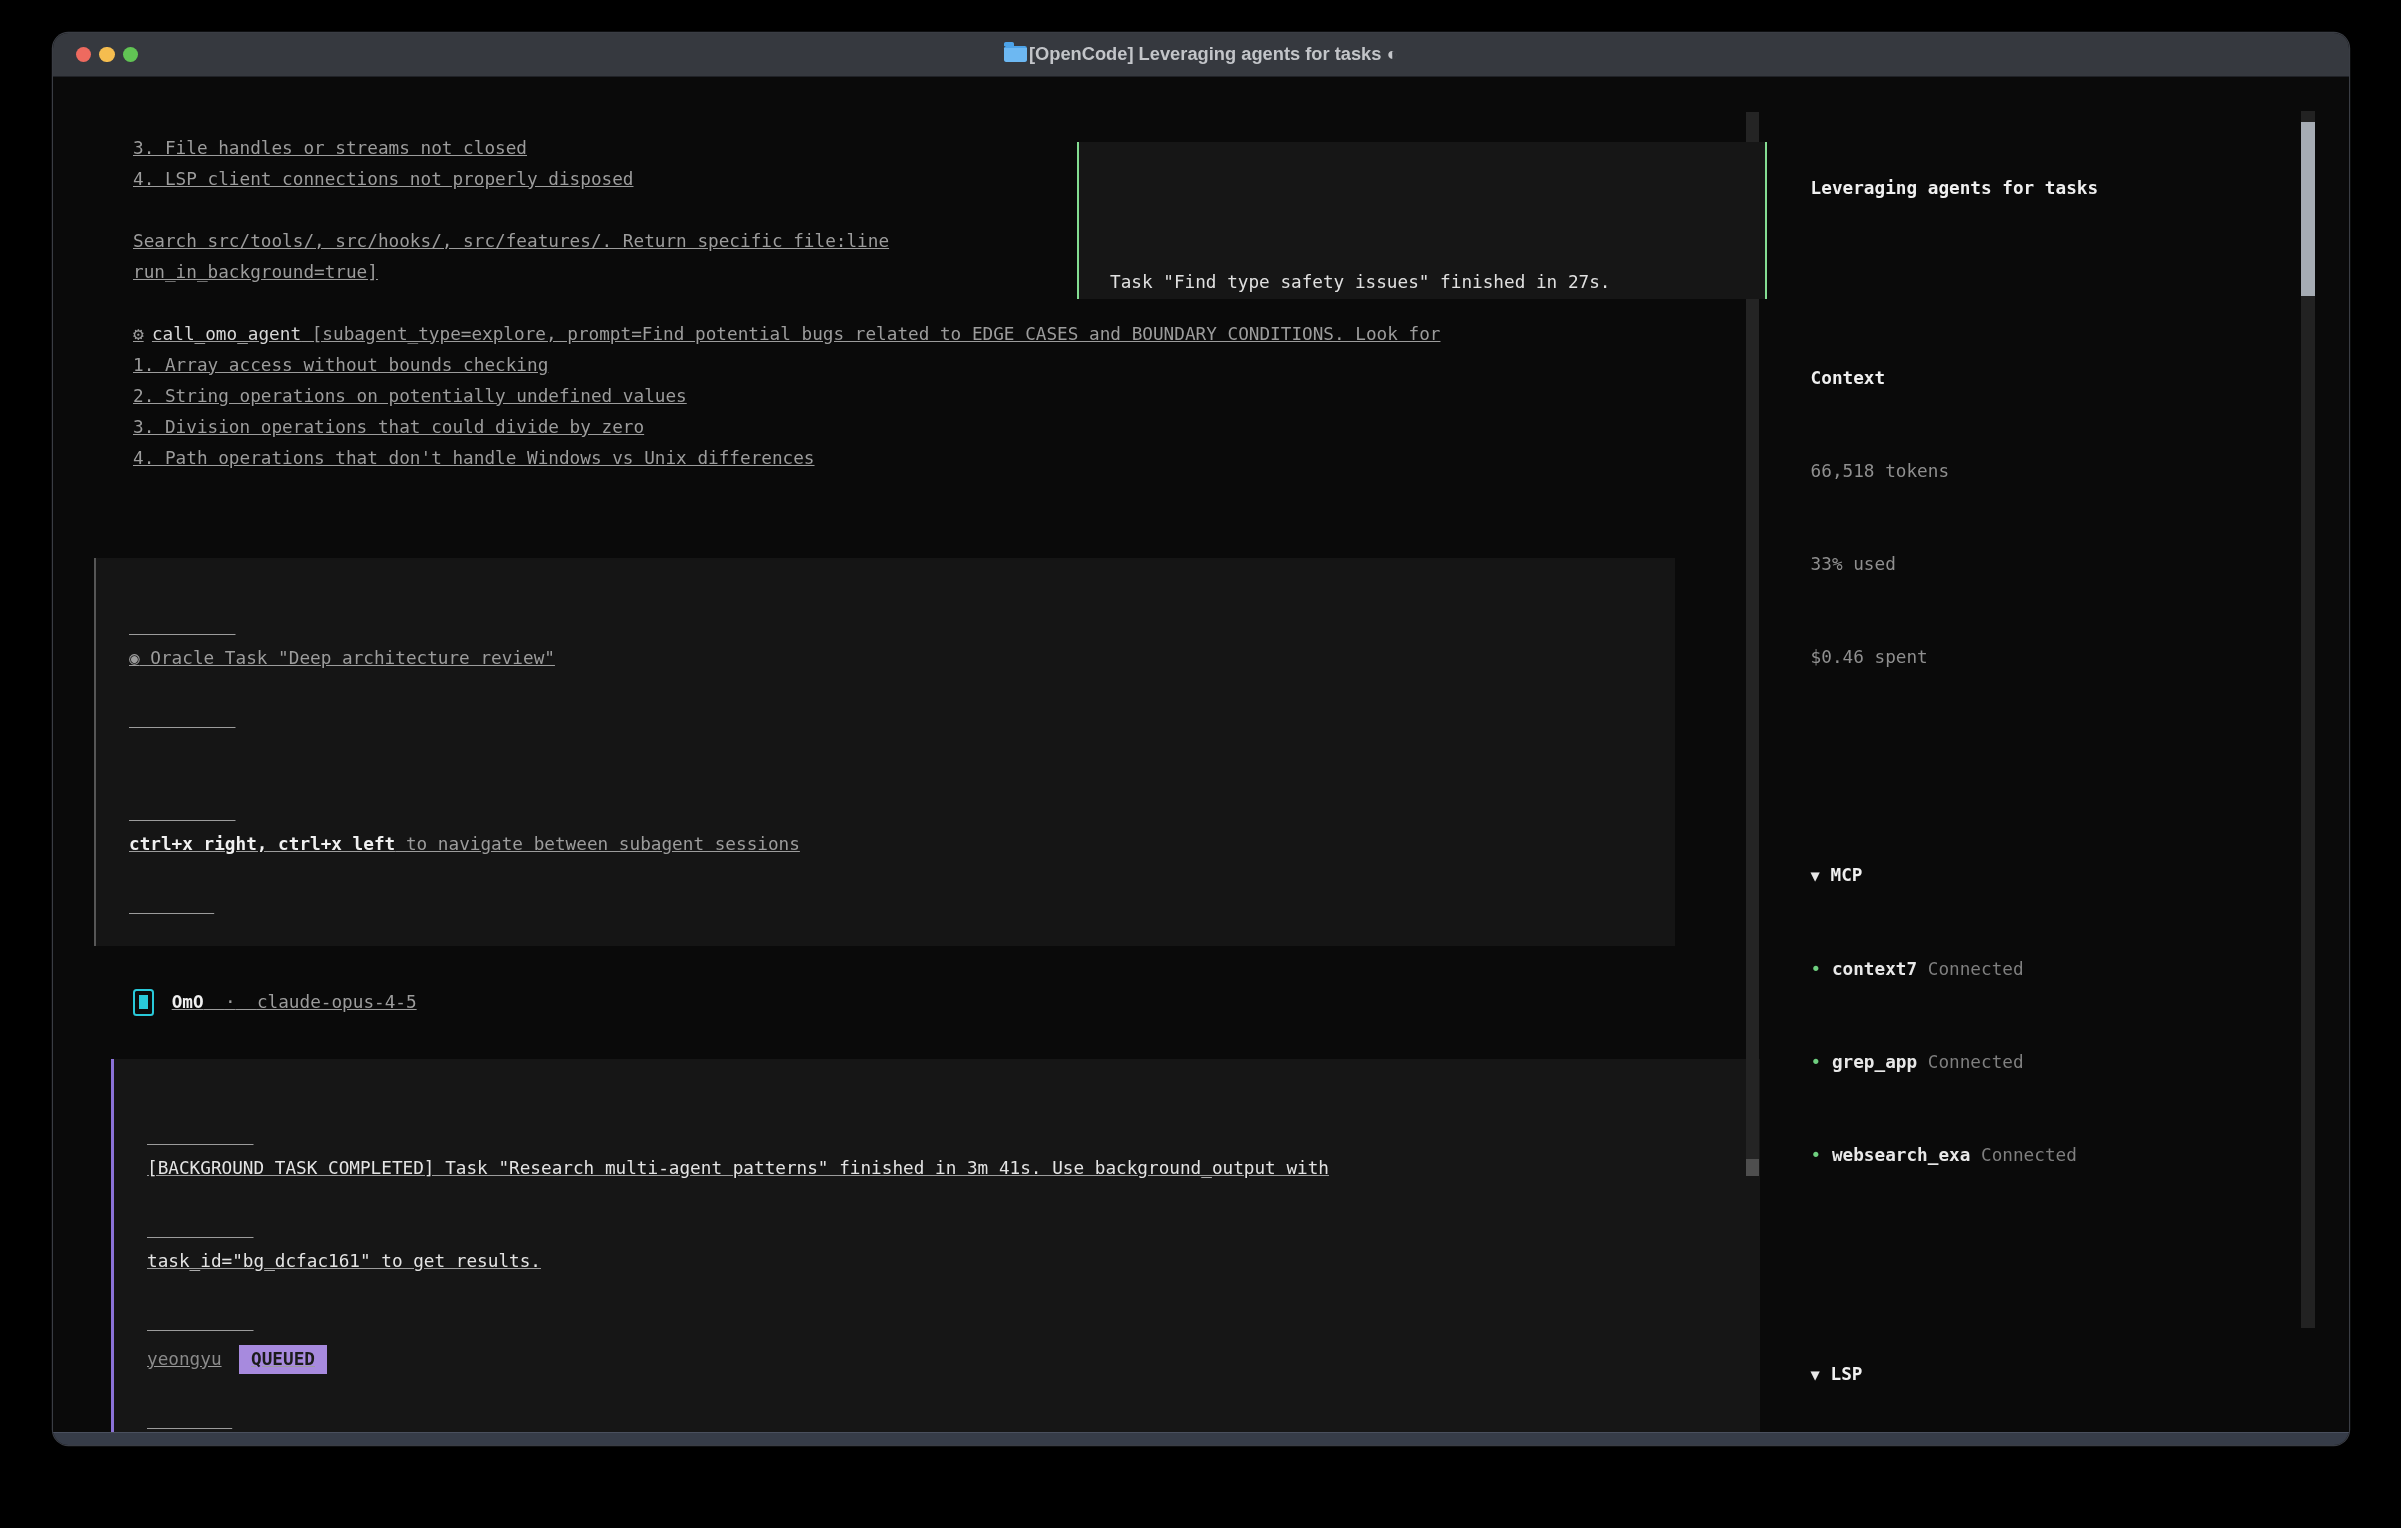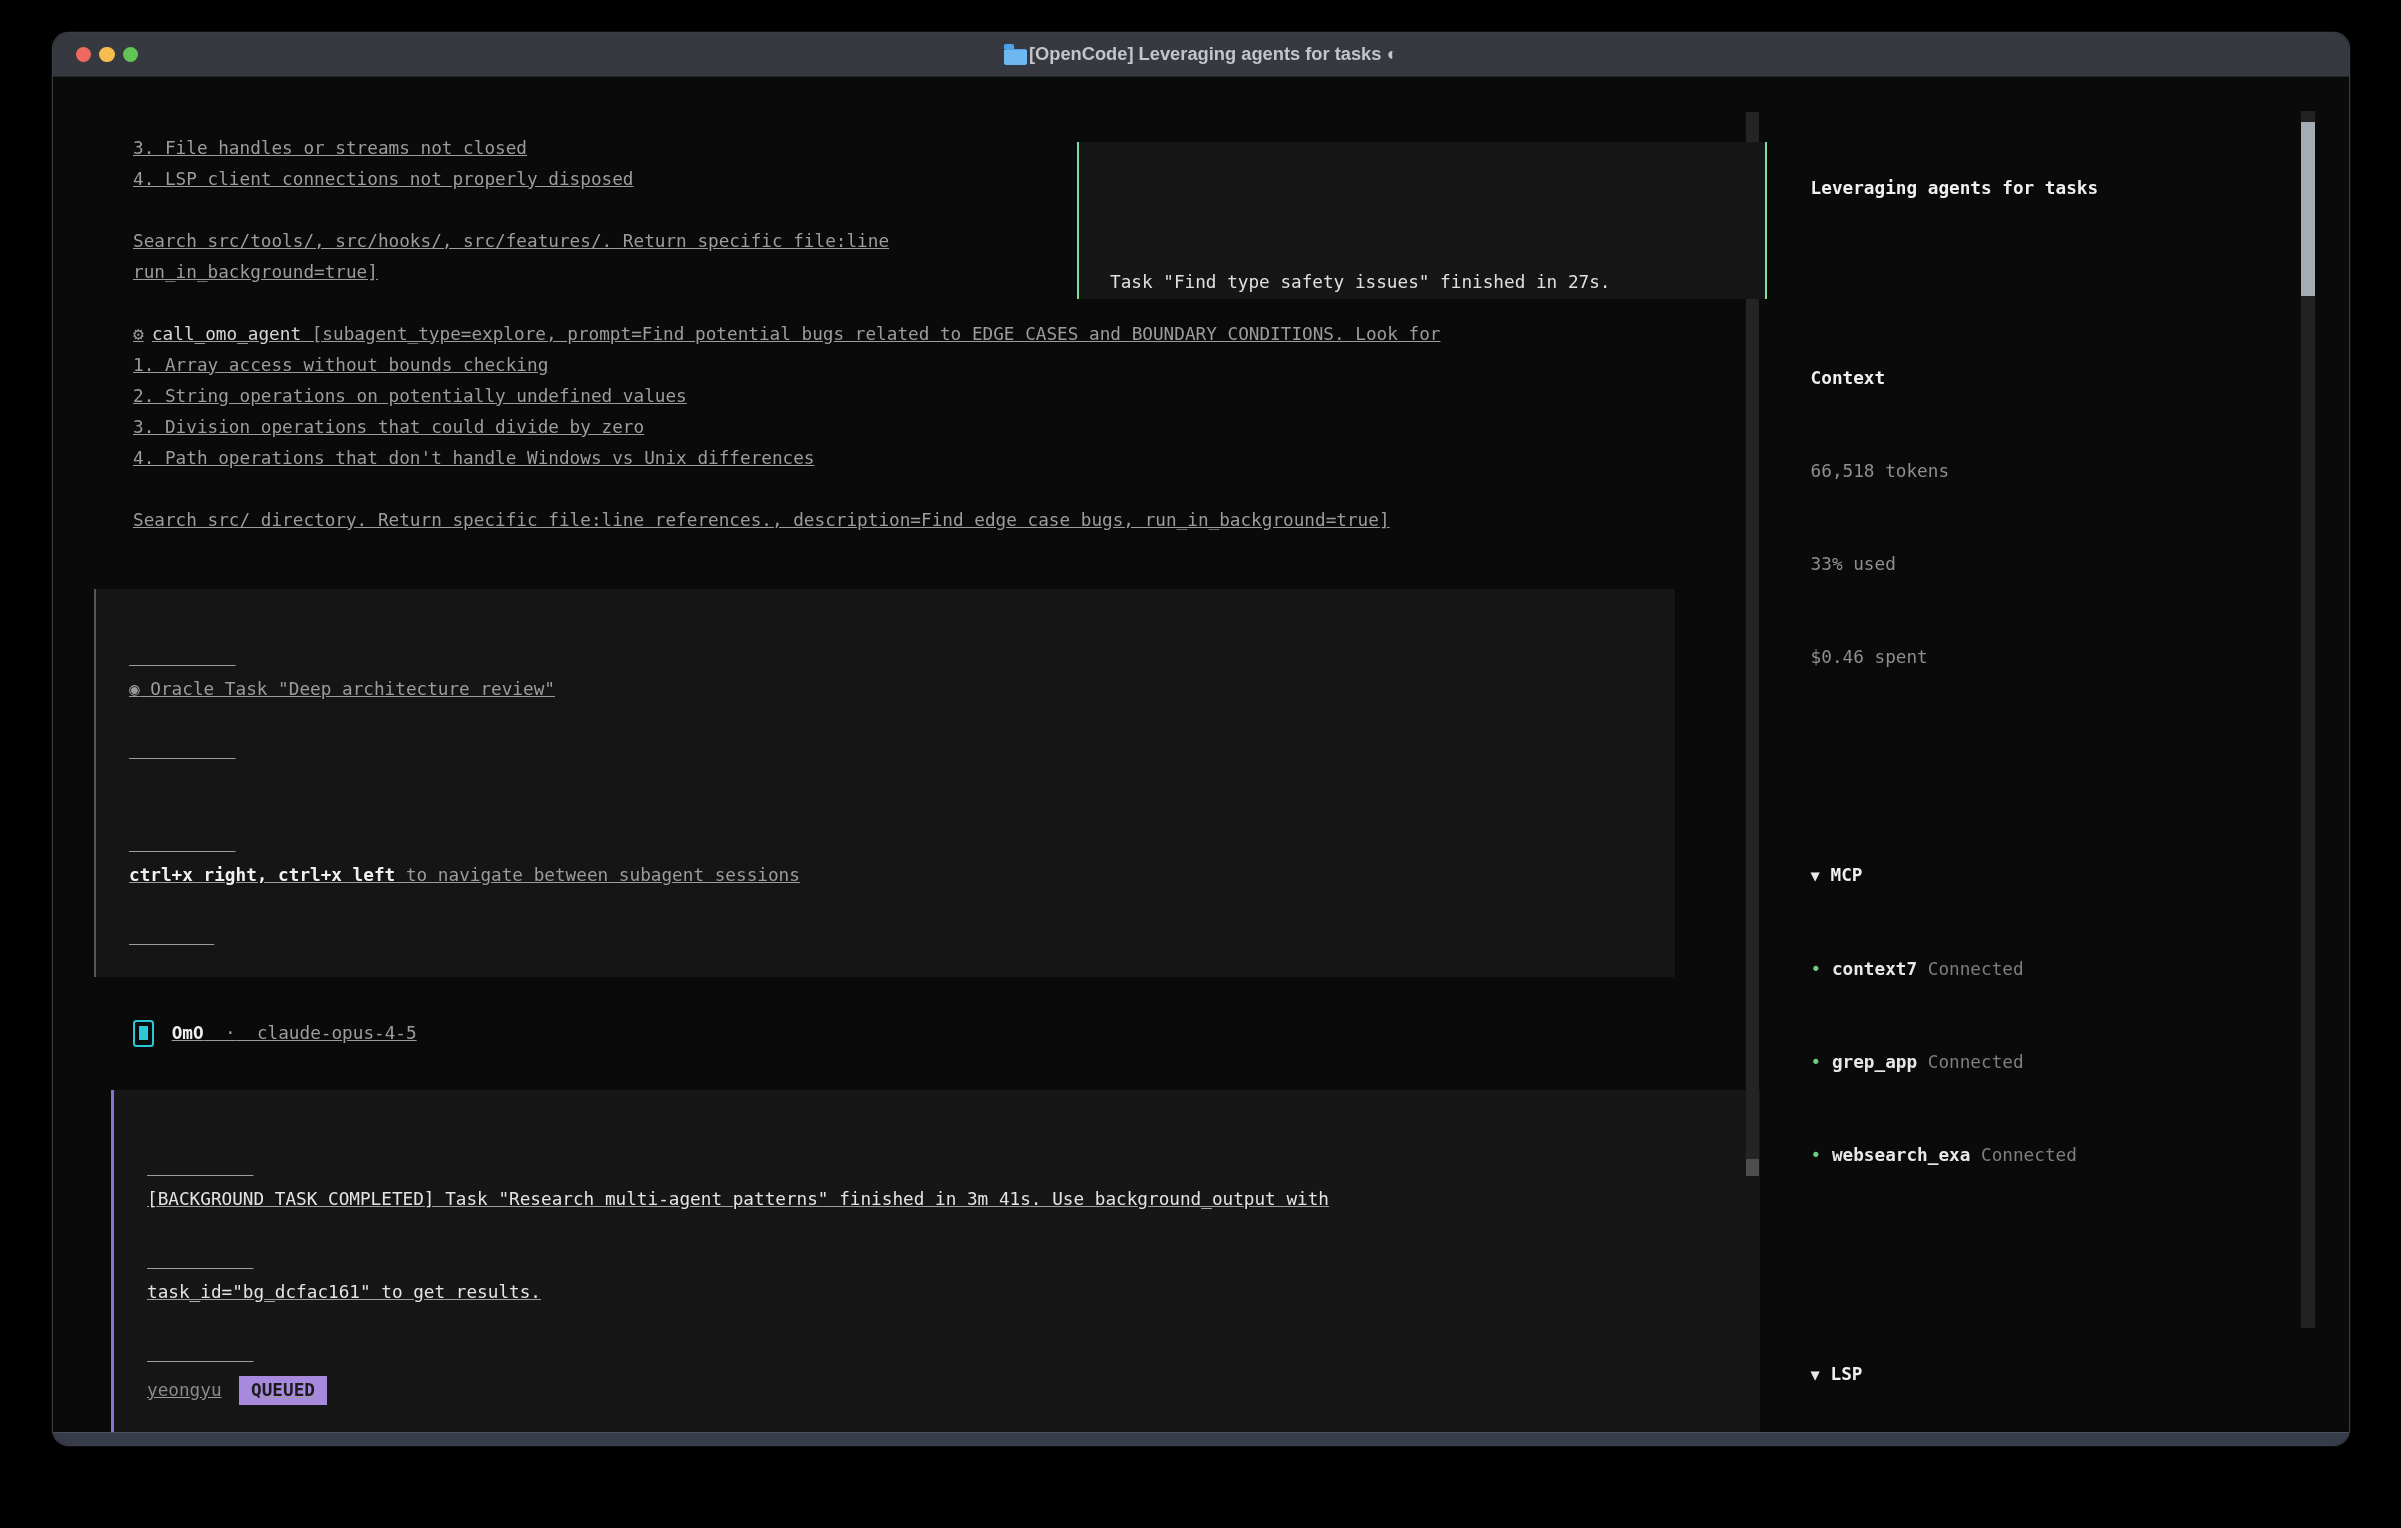--- a/index.html
+++ b/index.html
@@ -12,21 +12,21 @@
     box-shadow:0 0 0 1.2px #3a3d44, 0 23.6px 71px rgba(0,0,0,.8);
   }
   .titlebar {
     position:absolute; left:0; top:0; width:100%; height:44px;
     background:#36393f; border-bottom:1.2px solid #202227;
     display:flex; align-items:center; justify-content:center;
   }
   .traffic { position:absolute; left:22.5px; top:0; height:44px; display:flex; align-items:center; gap:8.3px; }
   .tl { width:15.4px; height:15.4px; border-radius:50%; display:inline-block; }
   .tl.red { background:#ee6a5f; } .tl.yellow { background:#f5bd4f; } .tl.green { background:#61c454; }
-  .title-wrap { display:flex; align-items:flex-end; gap:2px; }
+  .title-wrap { display:flex; align-items:center; gap:2px; }
   .folder-icon { position:relative; width:22.5px; height:16.5px; background:#4da3e8; border-radius:2.4px; display:inline-block; }
   .folder-icon:before { content:""; position:absolute; left:0; top:-4.1px; width:9.5px; height:4.7px; background:#4da3e8; border-radius:1.8px 1.8px 0 0; }
   .folder-icon:after { content:""; position:absolute; left:0; top:1.8px; right:0; bottom:0; background:#6db8f2; border-radius:0 0 2.4px 2.4px; }
   .title-text { font-family:"Liberation Sans", sans-serif; font-weight:bold; font-size:18.3px; color:#c3c5c9; }
 
   .content { position:absolute; left:0; top:44px; right:0; bottom:13px; background:#0a0a0a; }
   .bottom-strip { position:absolute; left:0; bottom:0; width:100%; height:13px; background:#363c48; border-top:1.2px solid #4a505e; }
 
   .main { position:absolute; left:0; top:0; width:1731px; height:100%; font-size:17.7px; line-height:31px; color:#9c9c9c;text-decoration:underline; }
   .mline { margin-left:80px; white-space:pre; }
@@ -107,21 +107,20 @@
         <div class="sp"></div>
         <div class="mline">Search src/tools/, src/hooks/, src/features/. Return specific file:line</div>
         <div class="mline">run_in_background=true]</div>
         <div class="sp"></div>
         <div class="mline"><span class="gear">⚙</span><span class="tool-name">call_omo_agent</span><span> [subagent_type=explore, prompt=Find potential bugs related to EDGE CASES and BOUNDARY CONDITIONS. Look for</span></div>
         <div class="mline">1. Array access without bounds checking</div>
         <div class="mline">2. String operations on potentially undefined values</div>
         <div class="mline">3. Division operations that could divide by zero</div>
         <div class="mline">4. Path operations that don't handle Windows vs Unix differences</div>
         <div class="sp"></div>
-        <div class="mline">Search src/ directory. Return specific file:line references., description=Find edge case bugs, run_in_background=true]</div>
 
         <div style="height:53px;"></div>
         <div class="oracle-panel">
           <div><span>◉</span><span> Oracle Task "Deep architecture review"</span></div>
           <div class="sp"></div>
           <div><span class="boldw">ctrl+x right, ctrl+x left</span><span> to navigate between subagent sessions</span></div>
         </div>
 
         <div class="agent-row">
           <span class="omo-icon"><i></i></span>

